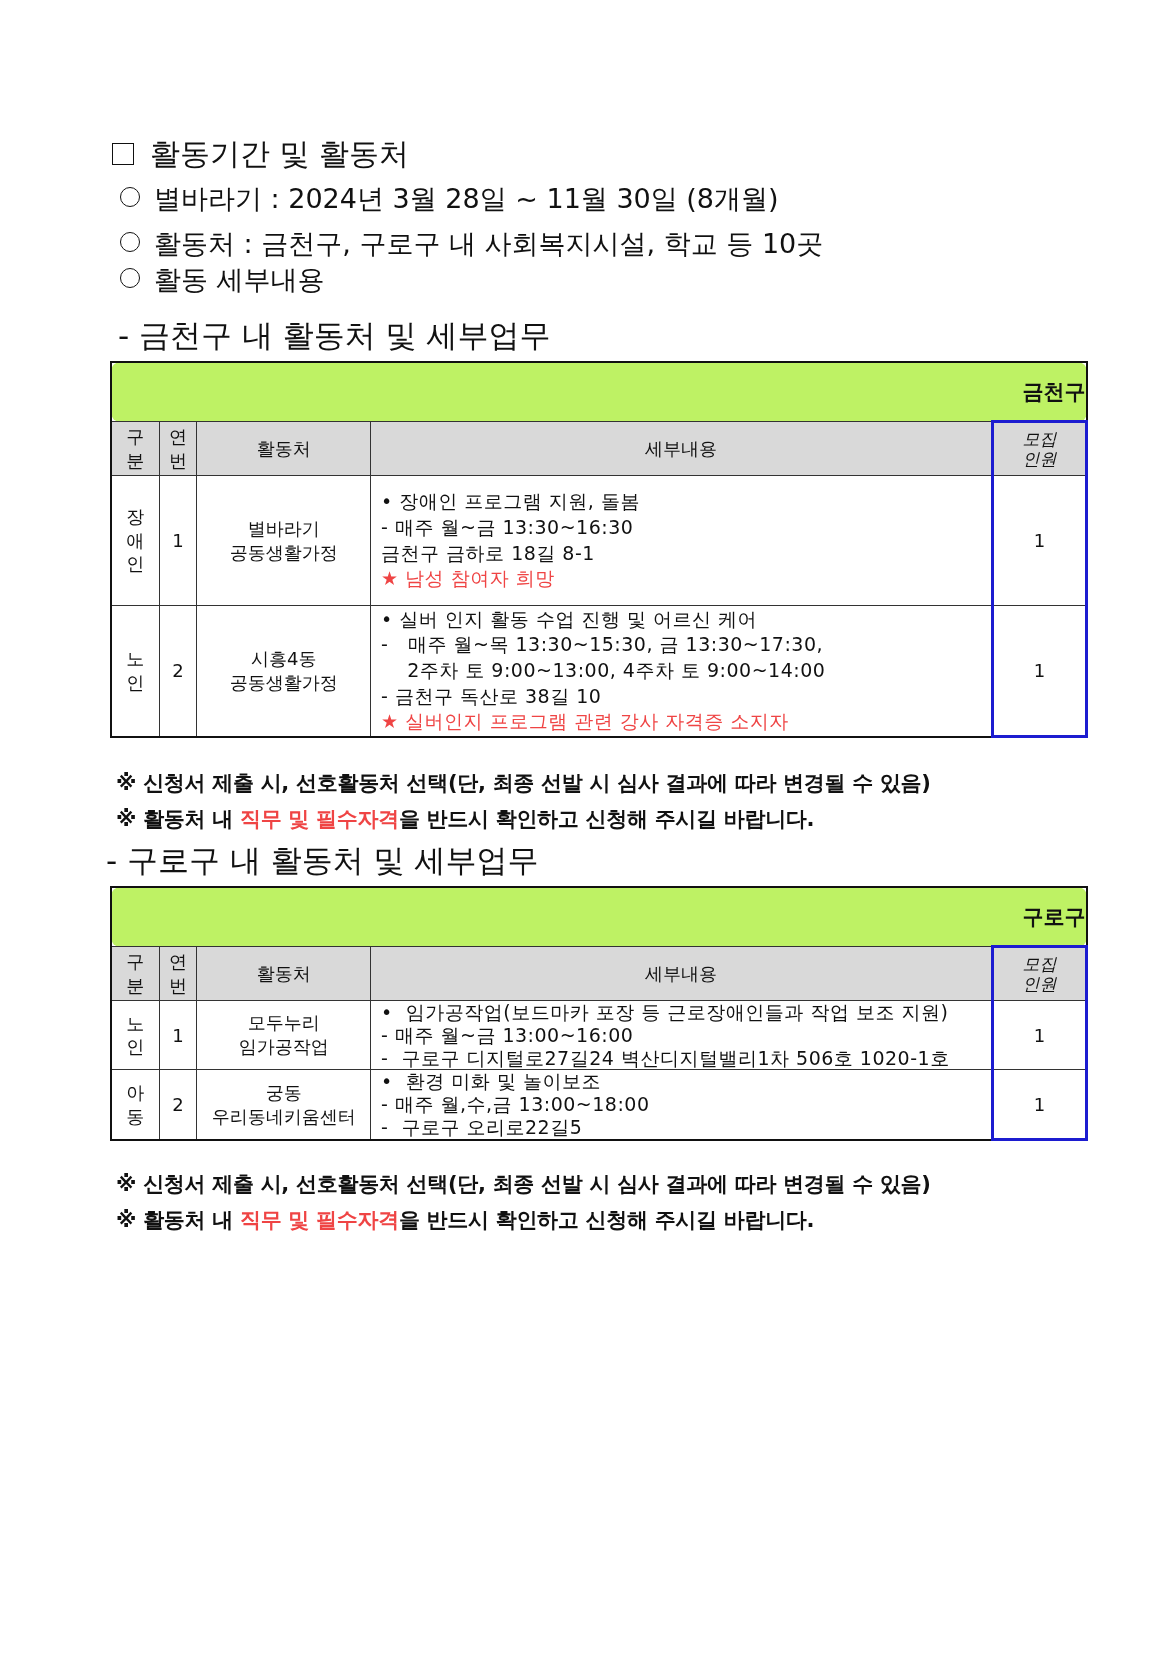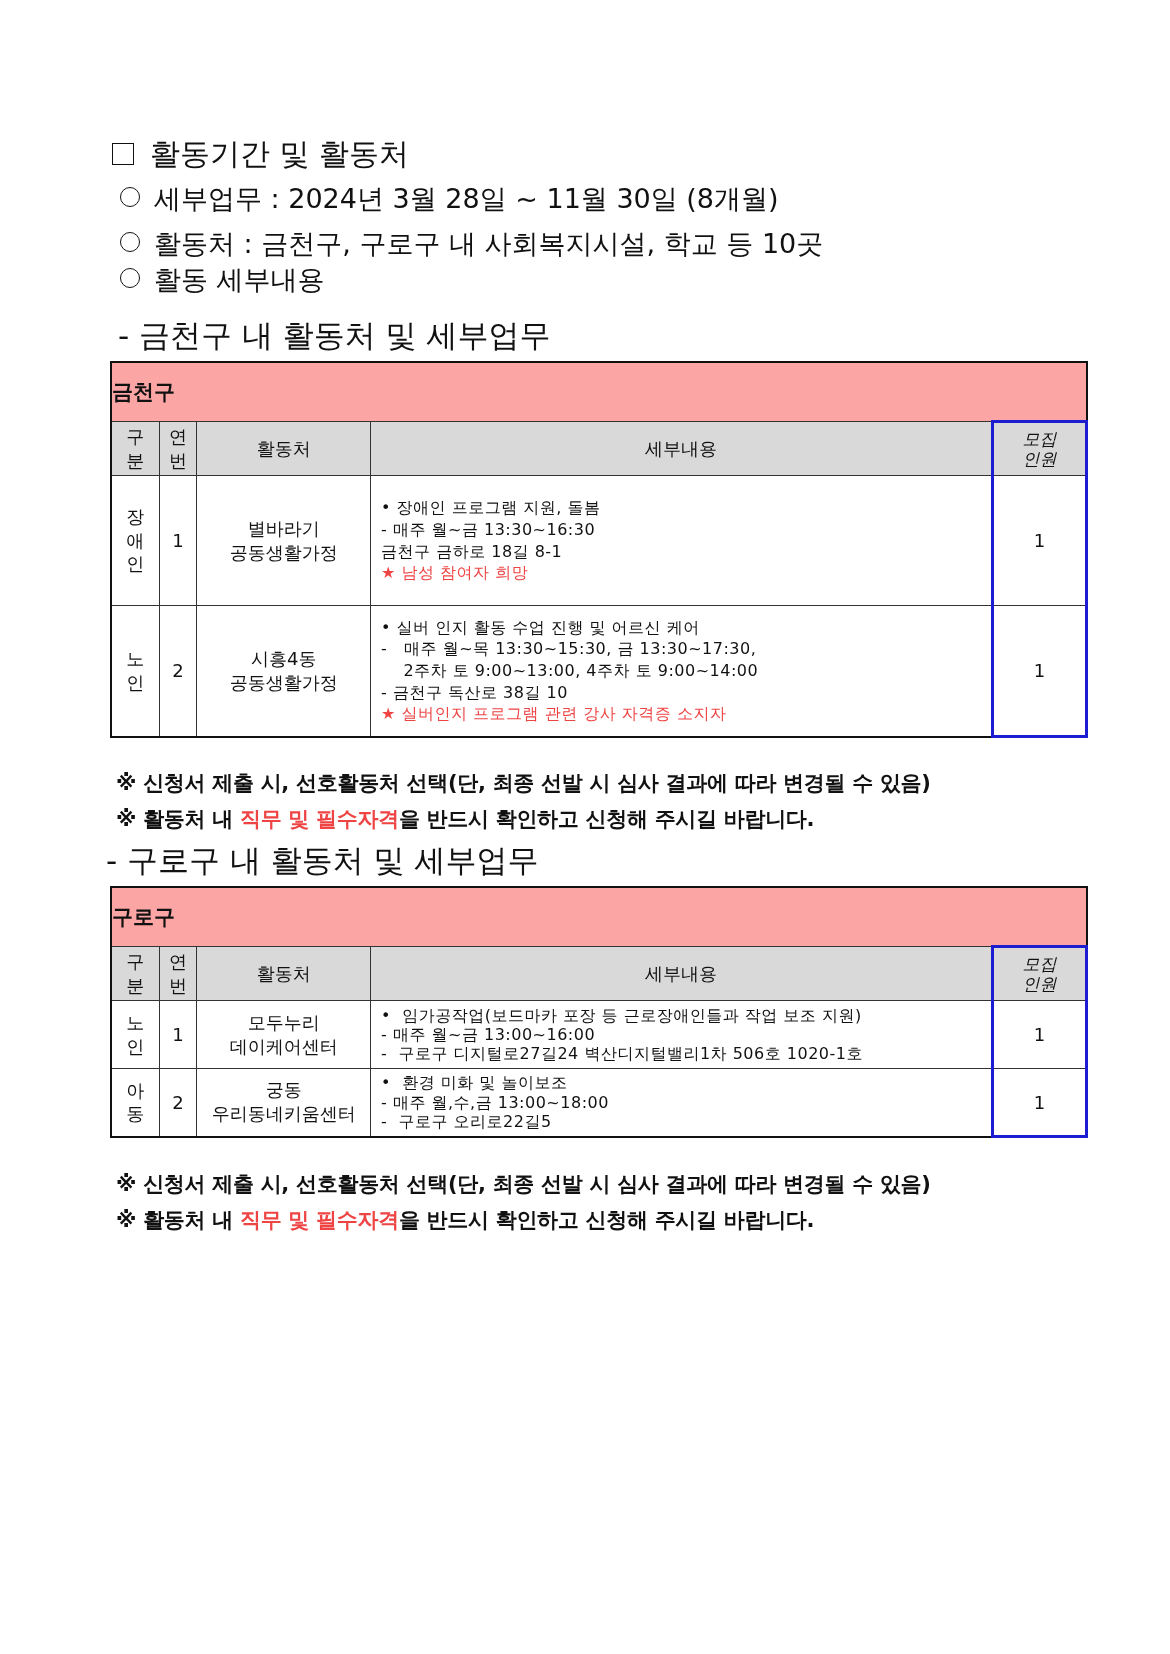--- a/index.html
+++ b/index.html
@@ -14,41 +14,41 @@
   .b .circ { display: inline-block; width: 18px; height: 18px; border: 1.5px solid #111; border-radius: 50%; margin-right: 14px; vertical-align: 1px; }
   .sub { font-size: 31px; }
   .note { font-size: 21px; font-weight: bold; letter-spacing: -0.3px; }
   .red { color: #ef4444; }
 
   table.t {
     position: absolute; left: 110px; width: 978px; border-collapse: collapse;
     border: 2px solid #111; font-size: 18px; table-layout: fixed;
   }
   table.t td { border: 1px solid #333; padding: 0; }
-  .title-row td { background: #fca5a5; text-align: left; font-weight: bold; font-size: 21px; height: 57px; border-bottom: 1px solid #333; }
+  .title-row td { background: #bef264; text-align: right; font-weight: bold; font-size: 21px; height: 57px; border-bottom: 1px solid #333; border-radius: 9px; }
   .hdr td { background: #d9d9d9; text-align: center; height: 52px; border-bottom: 3px double #333; line-height: 1.2; }
   .hdr td.vert { font-size: 18px; line-height: 1.05; }
   .c { text-align: center; vertical-align: middle; }
   .vert-txt { display: inline-block; line-height: 1.3; }
-  .detail { padding-left: 10px !important; vertical-align: middle; line-height: 1.35; font-size: 16px; letter-spacing: 0.5px; }
+  .detail { padding-left: 10px !important; vertical-align: middle; line-height: 1.35; font-size: 19px; letter-spacing: 0.5px; }
   .detail div { white-space: nowrap; }
   .blue-l { border-left: 3px solid #1c1cd0 !important; border-right: 3px solid #1c1cd0 !important; }
   .blue-top { border-top: 3px solid #1c1cd0 !important; font-style: italic; }
   .blue-bot { border-bottom: 3px solid #1c1cd0 !important; }
   .cnt { font-size: 18px; }
   .cap { font-size: 17px; line-height: 1.7; }
 </style>
 </head>
 <body>
 
 <div class="line h1">
   <span class="box"></span><span>활동기간 및 활동처</span>
 </div>
 <div class="line b" style="left:120px; top:181px;">
-  <span class="circ"></span><span>세부업무 : 2024년 3월 28일 ~ 11월 30일 (8개월)</span>
+  <span class="circ"></span><span>별바라기 : 2024년 3월 28일 ~ 11월 30일 (8개월)</span>
 </div>
 <div class="line b" style="left:120px; top:226px;">
   <span class="circ"></span><span>활동처 : 금천구, 구로구 내 사회복지시설, 학교 등 10곳</span>
 </div>
 <div class="line b" style="left:120px; top:262px;">
   <span class="circ"></span><span>활동 세부내용</span>
 </div>
 <div class="line sub" style="left:118px; top:315px;">- 금천구 내 활동처 및 세부업무</div>
 
 <table class="t" style="top:361px;">
@@ -120,21 +120,21 @@
   <tr class="hdr">
     <td class="vert"><span class="vert-txt"><span>구</span><br><span>분</span></span></td>
     <td class="vert"><span class="vert-txt"><span>연</span><br><span>번</span></span></td>
     <td>활동처</td>
     <td>세부내용</td>
     <td class="blue-l blue-top cap"><span>모집</span><br><span>인원</span></td>
   </tr>
   <tr style="height:68px;">
     <td class="c"><span class="vert-txt"><span>노</span><br><span>인</span></span></td>
     <td class="c">1</td>
-    <td class="c"><span>모두누리</span><br><span>데이케어센터</span></td>
+    <td class="c"><span>모두누리</span><br><span>임가공작업</span></td>
     <td class="detail" style="line-height:1.2;">
       <div style="white-space:pre">•  임가공작업(보드마카 포장 등 근로장애인들과 작업 보조 지원)</div>
       <div>- 매주 월~금 13:00~16:00</div>
       <div style="white-space:pre">-  구로구 디지털로27길24 벽산디지털밸리1차 506호 1020-1호</div>
     </td>
     <td class="c cnt blue-l">1</td>
   </tr>
   <tr style="height:68px;">
     <td class="c"><span class="vert-txt"><span>아</span><br><span>동</span></span></td>
     <td class="c">2</td>

